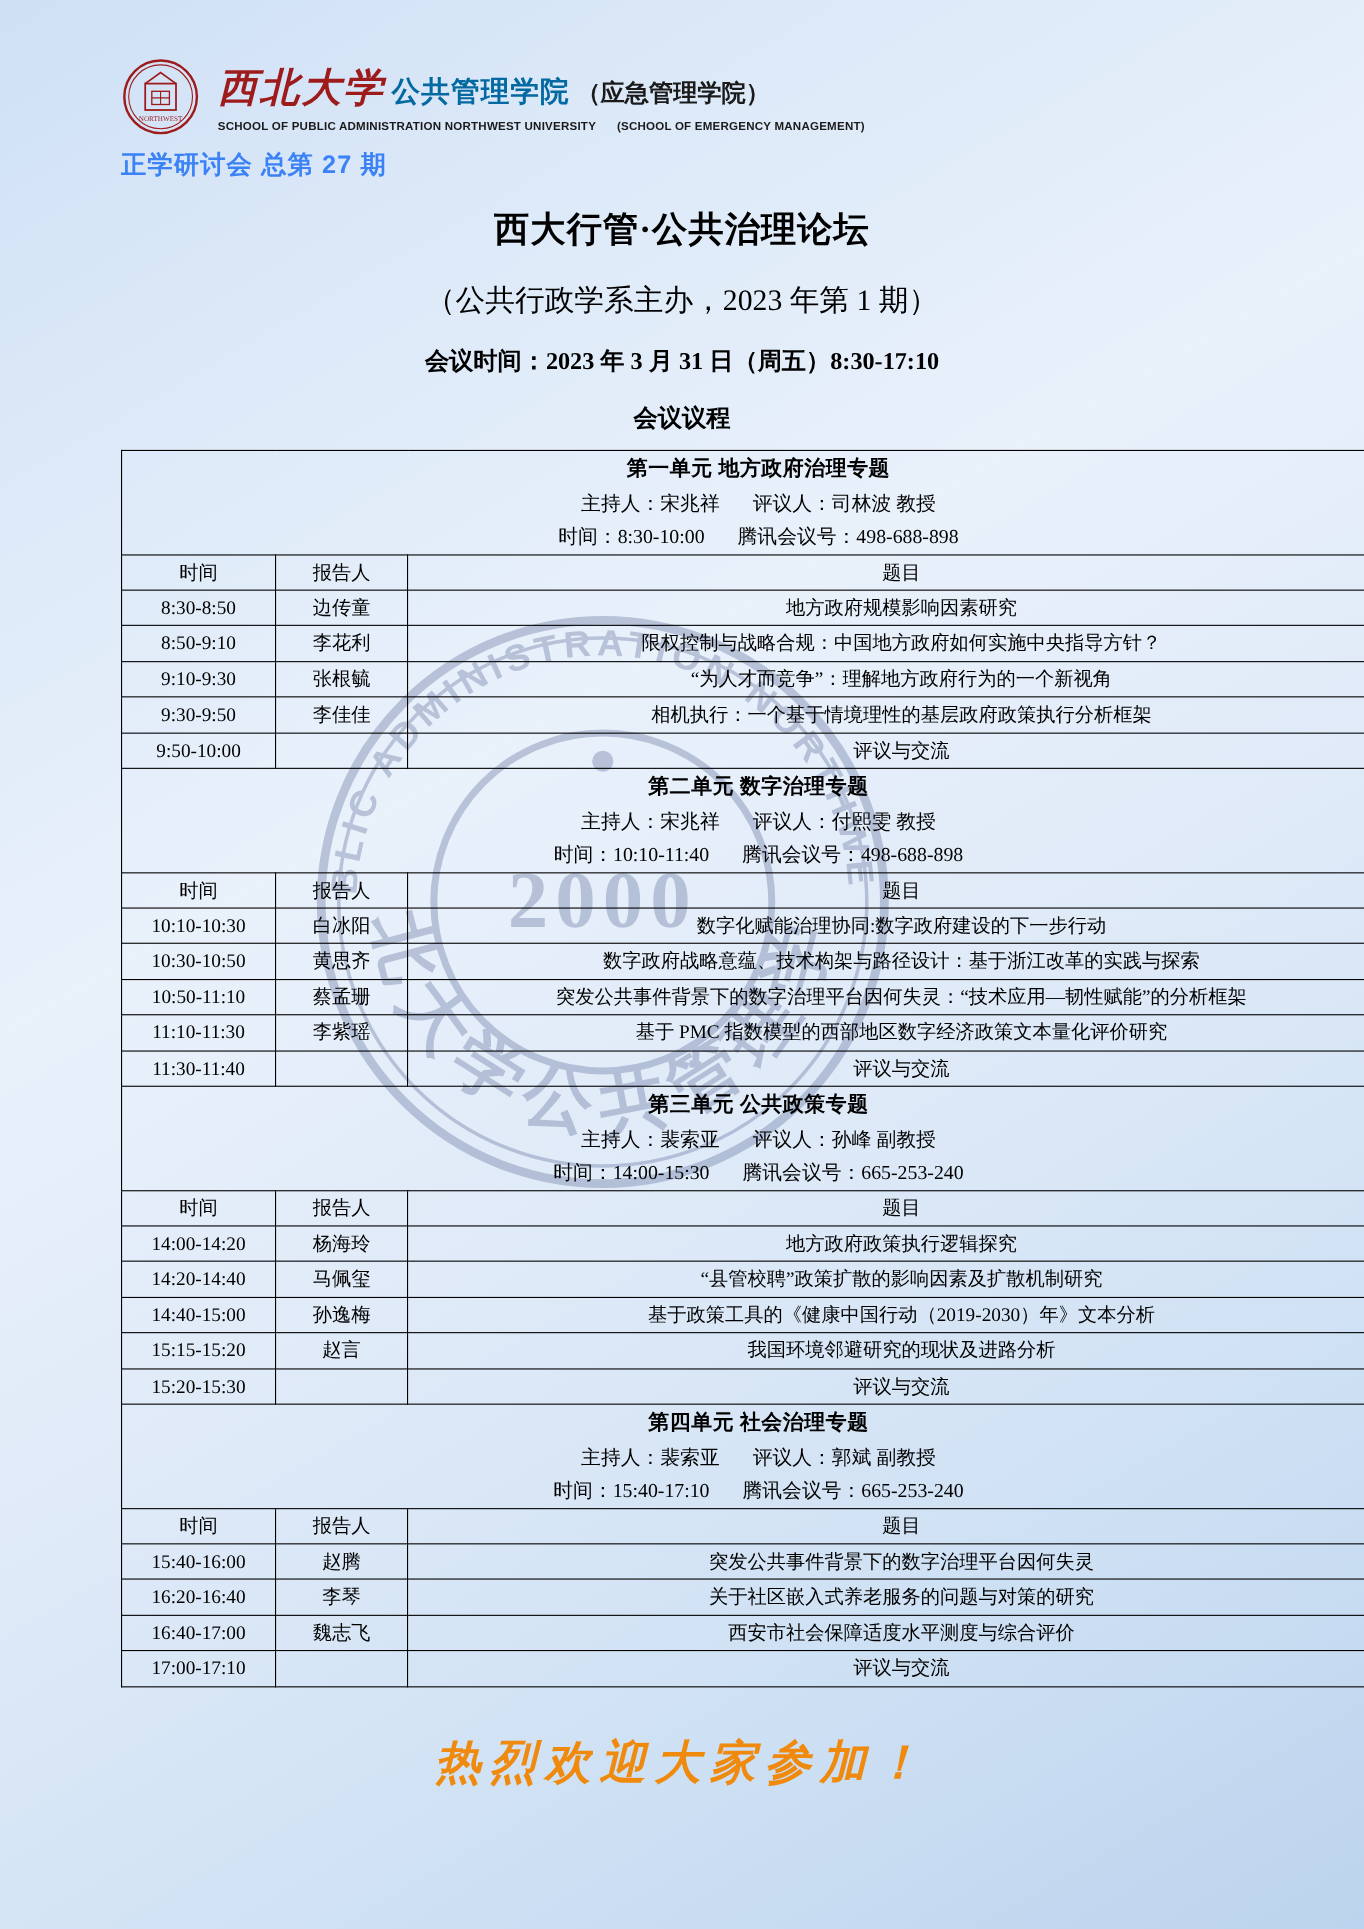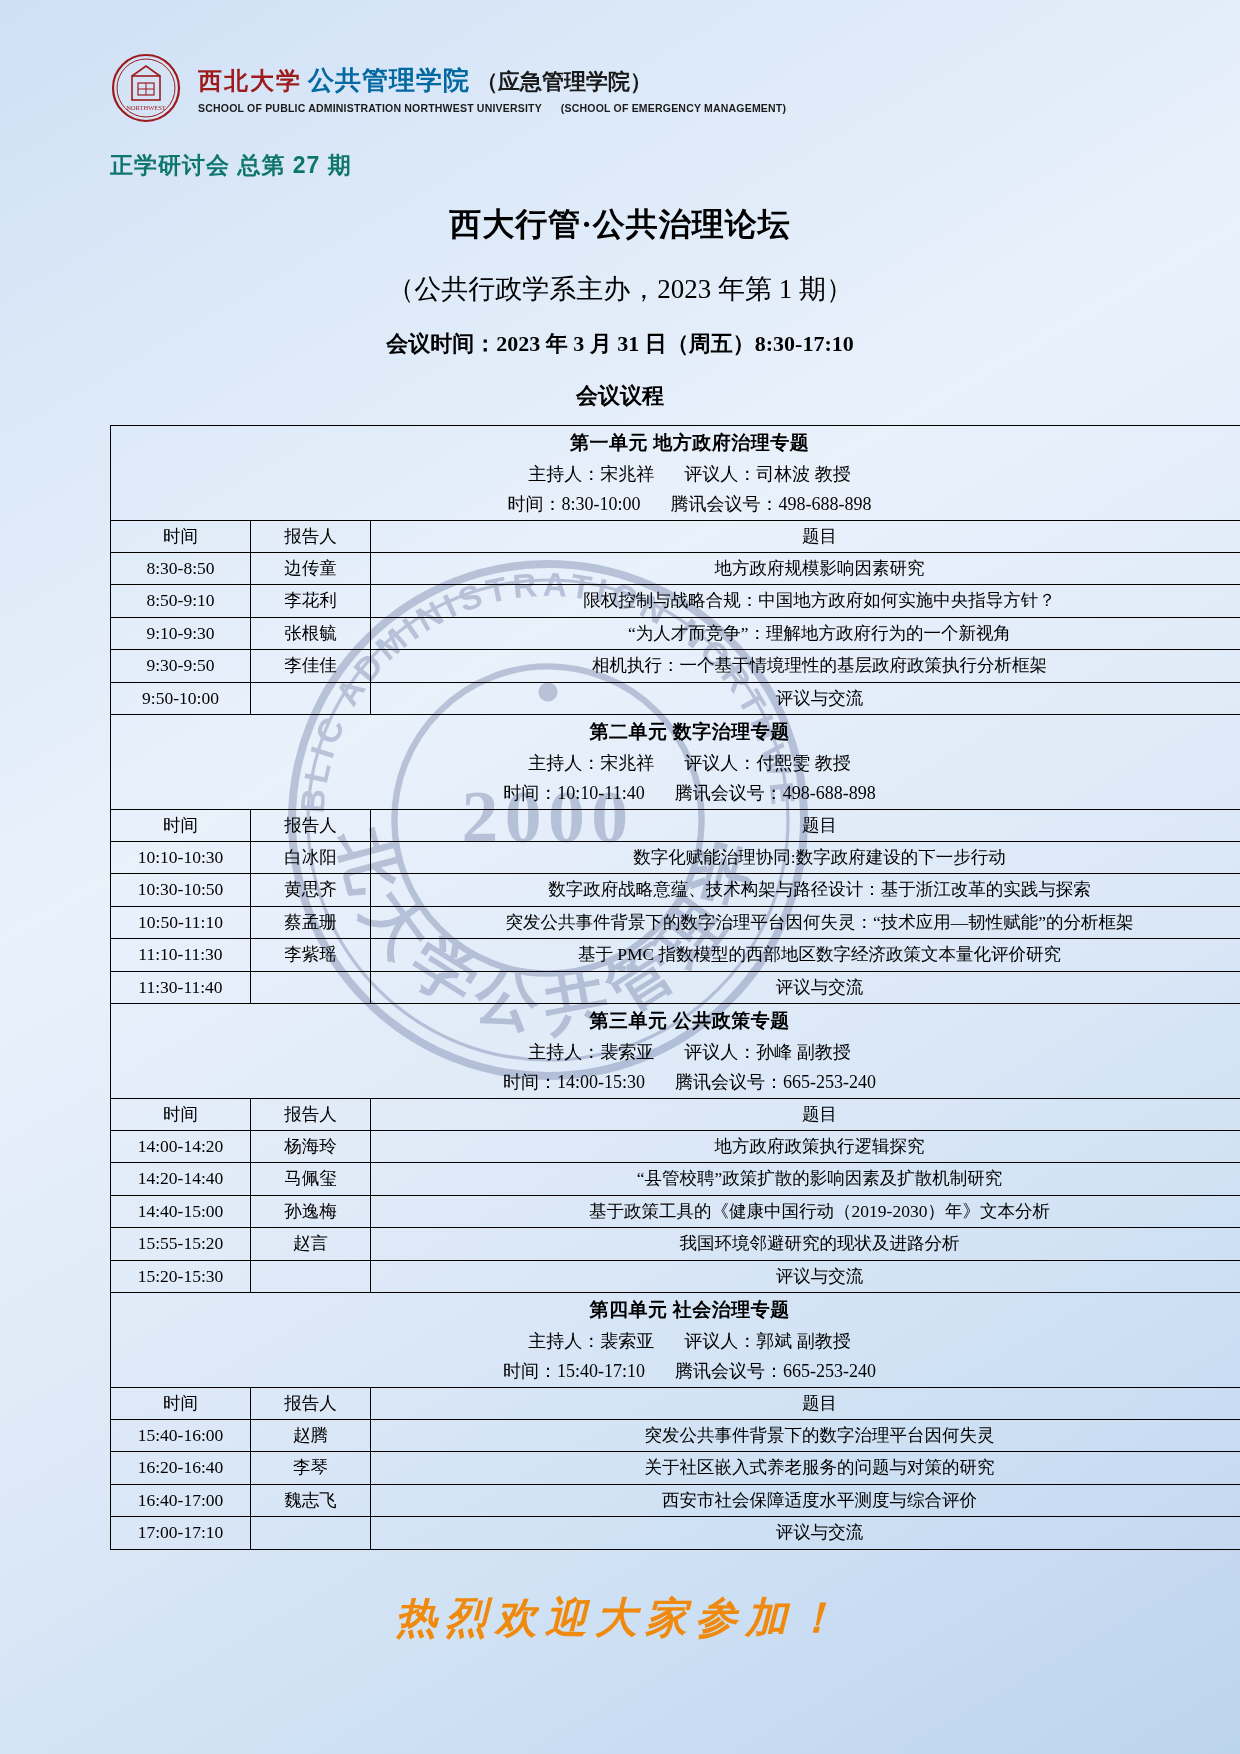--- a/index.html
+++ b/index.html
@@ -56,21 +56,22 @@
     justify-content: center;
   }
   .brand-cn {
     display: flex;
     align-items: baseline;
     gap: 6px;
   }
   .brand-cn .uni {
     font-family: "Liberation Serif", serif;
     font-weight: bold;
-    font-size: 24px;
+    font-style: italic;
+    font-size: 36px;
     color: #9d1b1b;
     letter-spacing: 2px;
   }
   .brand-cn .school {
     font-family: "Liberation Sans", sans-serif;
     font-weight: bold;
     font-size: 26px;
     color: #0369a1;
     letter-spacing: 1px;
   }
@@ -84,25 +85,25 @@
     font-family: "Liberation Sans", sans-serif;
     font-size: 10.5px;
     font-weight: bold;
     color: #1a1a1a;
     letter-spacing: .2px;
     margin-top: 4px;
   }
   .brand-en .second { margin-left: 16px; }
 
   .series-line {
-    margin-top: 26px;
+    margin-top: 10px;
     font-family: "Liberation Sans", sans-serif;
     font-weight: bold;
     font-size: 23px;
-    color: #0f766e;
+    color: #3b82f6;
     letter-spacing: 1px;
     position: relative;
     z-index: 2;
   }
 
   .doc-title {
     text-align: center;
     font-size: 32px;
     font-weight: bold;
     letter-spacing: 1px;
@@ -344,21 +345,21 @@
           <td class="c">14:20-14:40</td>
           <td class="c">马佩玺</td>
           <td class="c">“县管校聘”政策扩散的影响因素及扩散机制研究</td>
         </tr>
         <tr>
           <td class="c">14:40-15:00</td>
           <td class="c">孙逸梅</td>
           <td class="c">基于政策工具的《健康中国行动（2019-2030）年》文本分析</td>
         </tr>
         <tr>
-          <td class="c">15:55-15:20</td>
+          <td class="c">15:15-15:20</td>
           <td class="c">赵言</td>
           <td class="c">我国环境邻避研究的现状及进路分析</td>
         </tr>
         <tr>
           <td class="c">15:20-15:30</td>
           <td class="c"></td>
           <td class="c">评议与交流</td>
         </tr>
         <tr class="unit-head">
           <td colspan="3">

